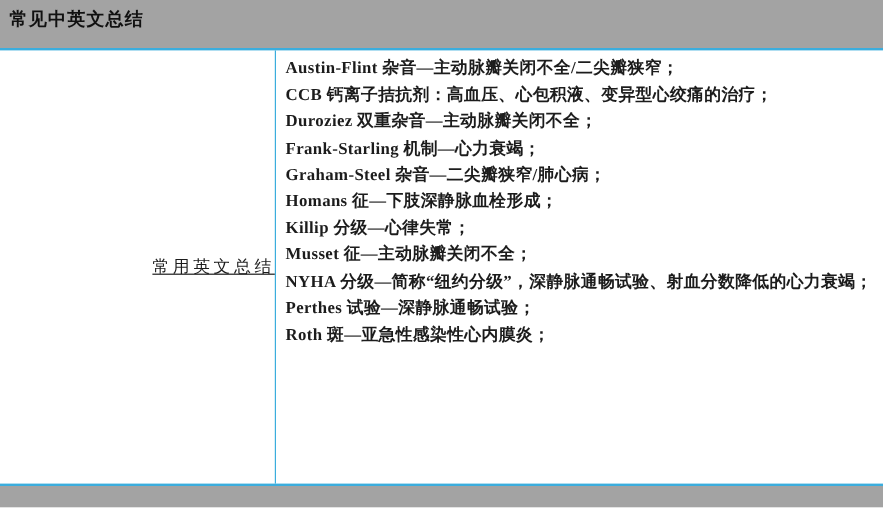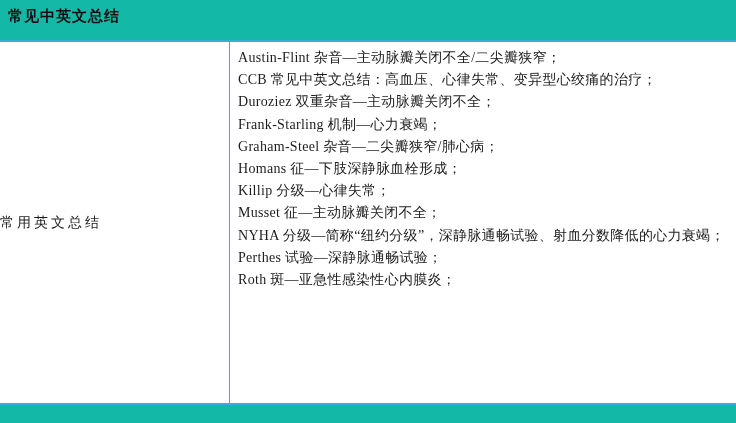--- a/index.html
+++ b/index.html
@@ -4,21 +4,21 @@
 <style>
   html, body {
     margin: 0;
     padding: 0;
     background: #ffffff;
   }
   .page {
     position: relative;
     width: 736px;
     height: 423px;
-    background: #14b8a6;
+    background: #a3a3a3;
     overflow: hidden;
     font-family: "Liberation Serif", "DejaVu Serif", serif;
     color: #1c1c1c;
   }
   .title {
     margin: 0;
     padding: 7px 8px 0 8px;
     font-size: 15px;
     font-weight: bold;
     letter-spacing: 1px;
@@ -36,54 +36,56 @@
     border-bottom: 2px solid #3baddd;
     background: #ffffff;
   }
   .cell-left {
     width: 230px;
     flex: 0 0 230px;
     box-sizing: border-box;
     border-right: 1px solid #3baddd;
     display: flex;
     align-items: center;
-    justify-content: flex-start;
+    justify-content: flex-end;
+    text-decoration: underline;
   }
   .cell-left .label {
     font-size: 14px;
     letter-spacing: 3px;
     color: #1c1c1c;
   }
   .cell-right {
     flex: 1 1 auto;
     box-sizing: border-box;
     padding: 5px 4px 4px 8px;
     overflow: hidden;
   }
   .row {
     font-size: 14px;
     line-height: 22.2px;
     white-space: nowrap;
     letter-spacing: 0.3px;
     color: #1c1c1c;
+    font-weight: bold;
   }
 </style>
 </head>
 <body>
 
 <div class="page">
   <h1 class="title">常见中英文总结</h1>
 
   <div class="table">
     <div class="cell-left">
       <span class="label">常用英文总结</span>
     </div>
     <div class="cell-right">
       <div class="row">Austin-Flint 杂音—主动脉瓣关闭不全/二尖瓣狭窄；</div>
-      <div class="row">CCB 常见中英文总结：高血压、心律失常、变异型心绞痛的治疗；</div>
+      <div class="row">CCB 钙离子拮抗剂：高血压、心包积液、变异型心绞痛的治疗；</div>
       <div class="row">Duroziez 双重杂音—主动脉瓣关闭不全；</div>
       <div class="row">Frank-Starling 机制—心力衰竭；</div>
       <div class="row">Graham-Steel 杂音—二尖瓣狭窄/肺心病；</div>
       <div class="row">Homans 征—下肢深静脉血栓形成；</div>
       <div class="row">Killip 分级—心律失常；</div>
       <div class="row">Musset 征—主动脉瓣关闭不全；</div>
       <div class="row">NYHA 分级—简称“纽约分级”，深静脉通畅试验、射血分数降低的心力衰竭；</div>
       <div class="row">Perthes 试验—深静脉通畅试验；</div>
       <div class="row">Roth 斑—亚急性感染性心内膜炎；</div>
     </div>

